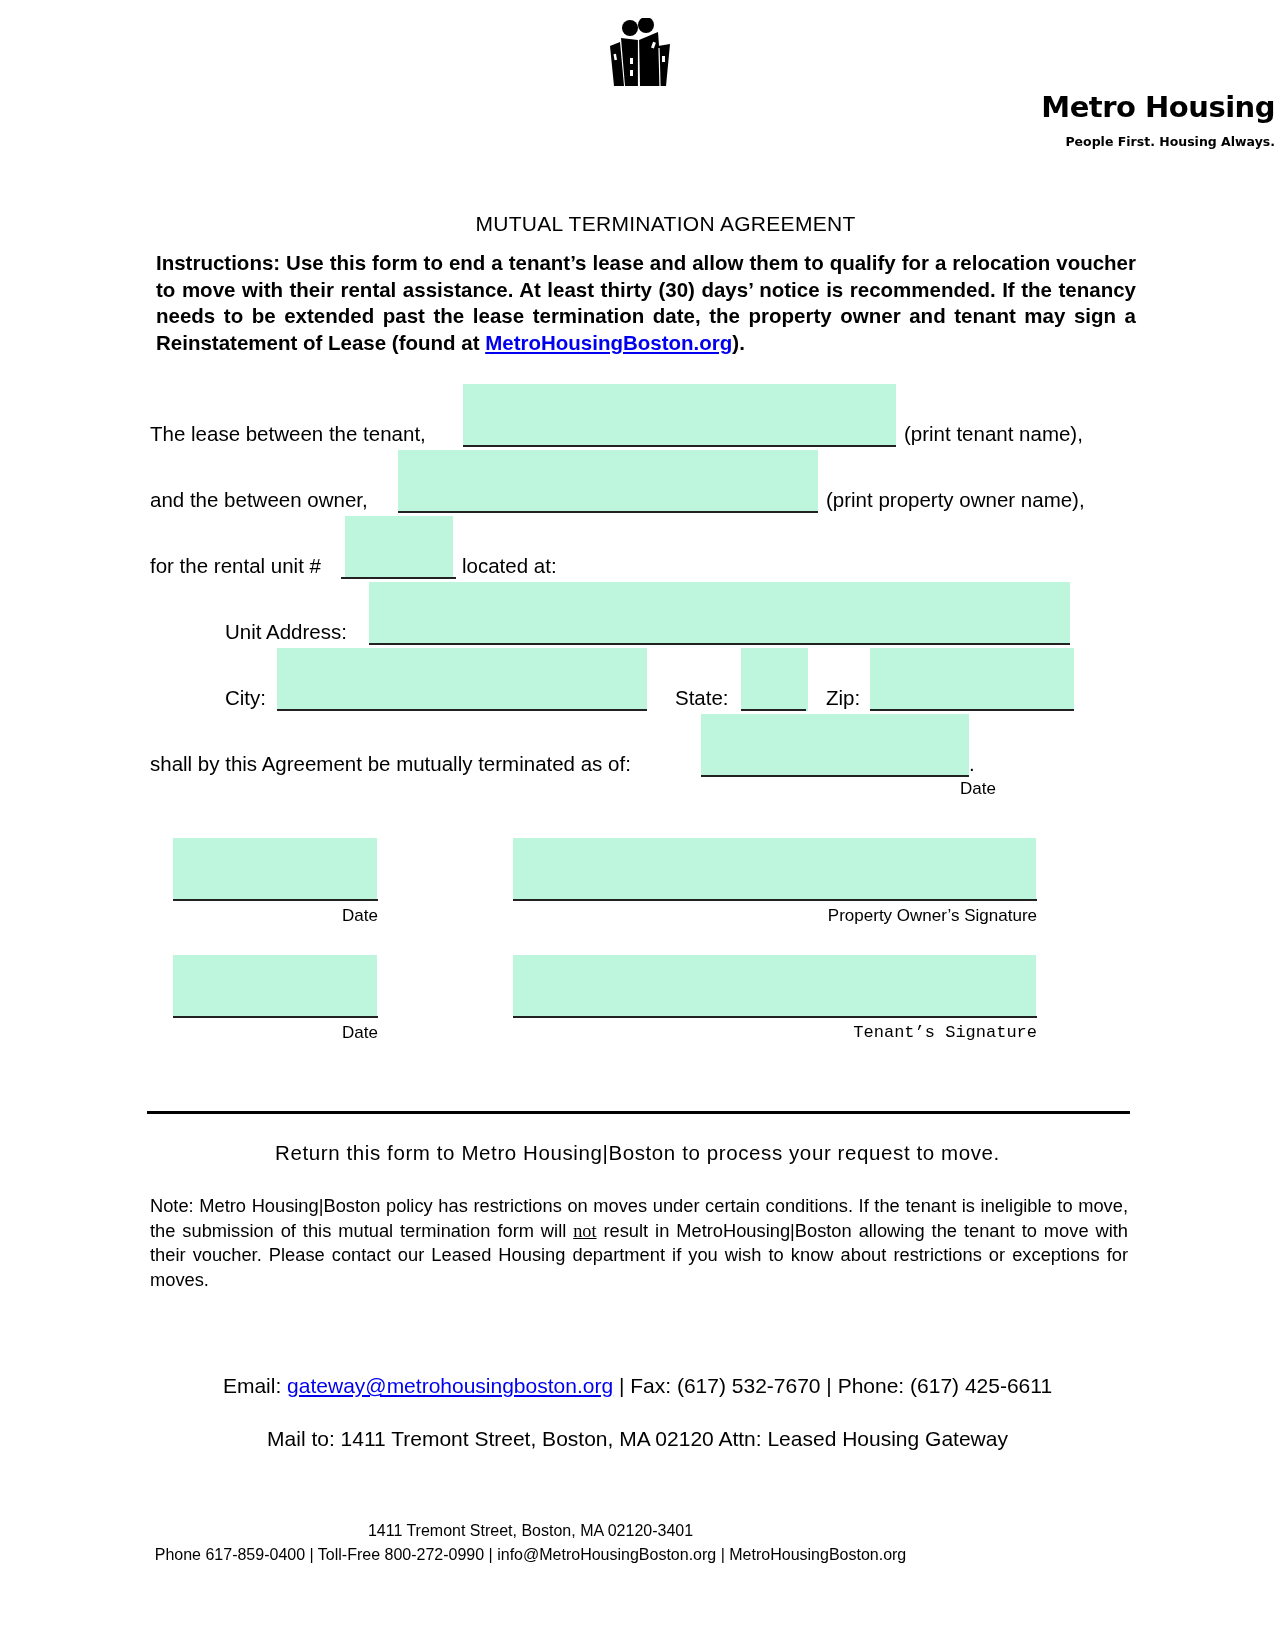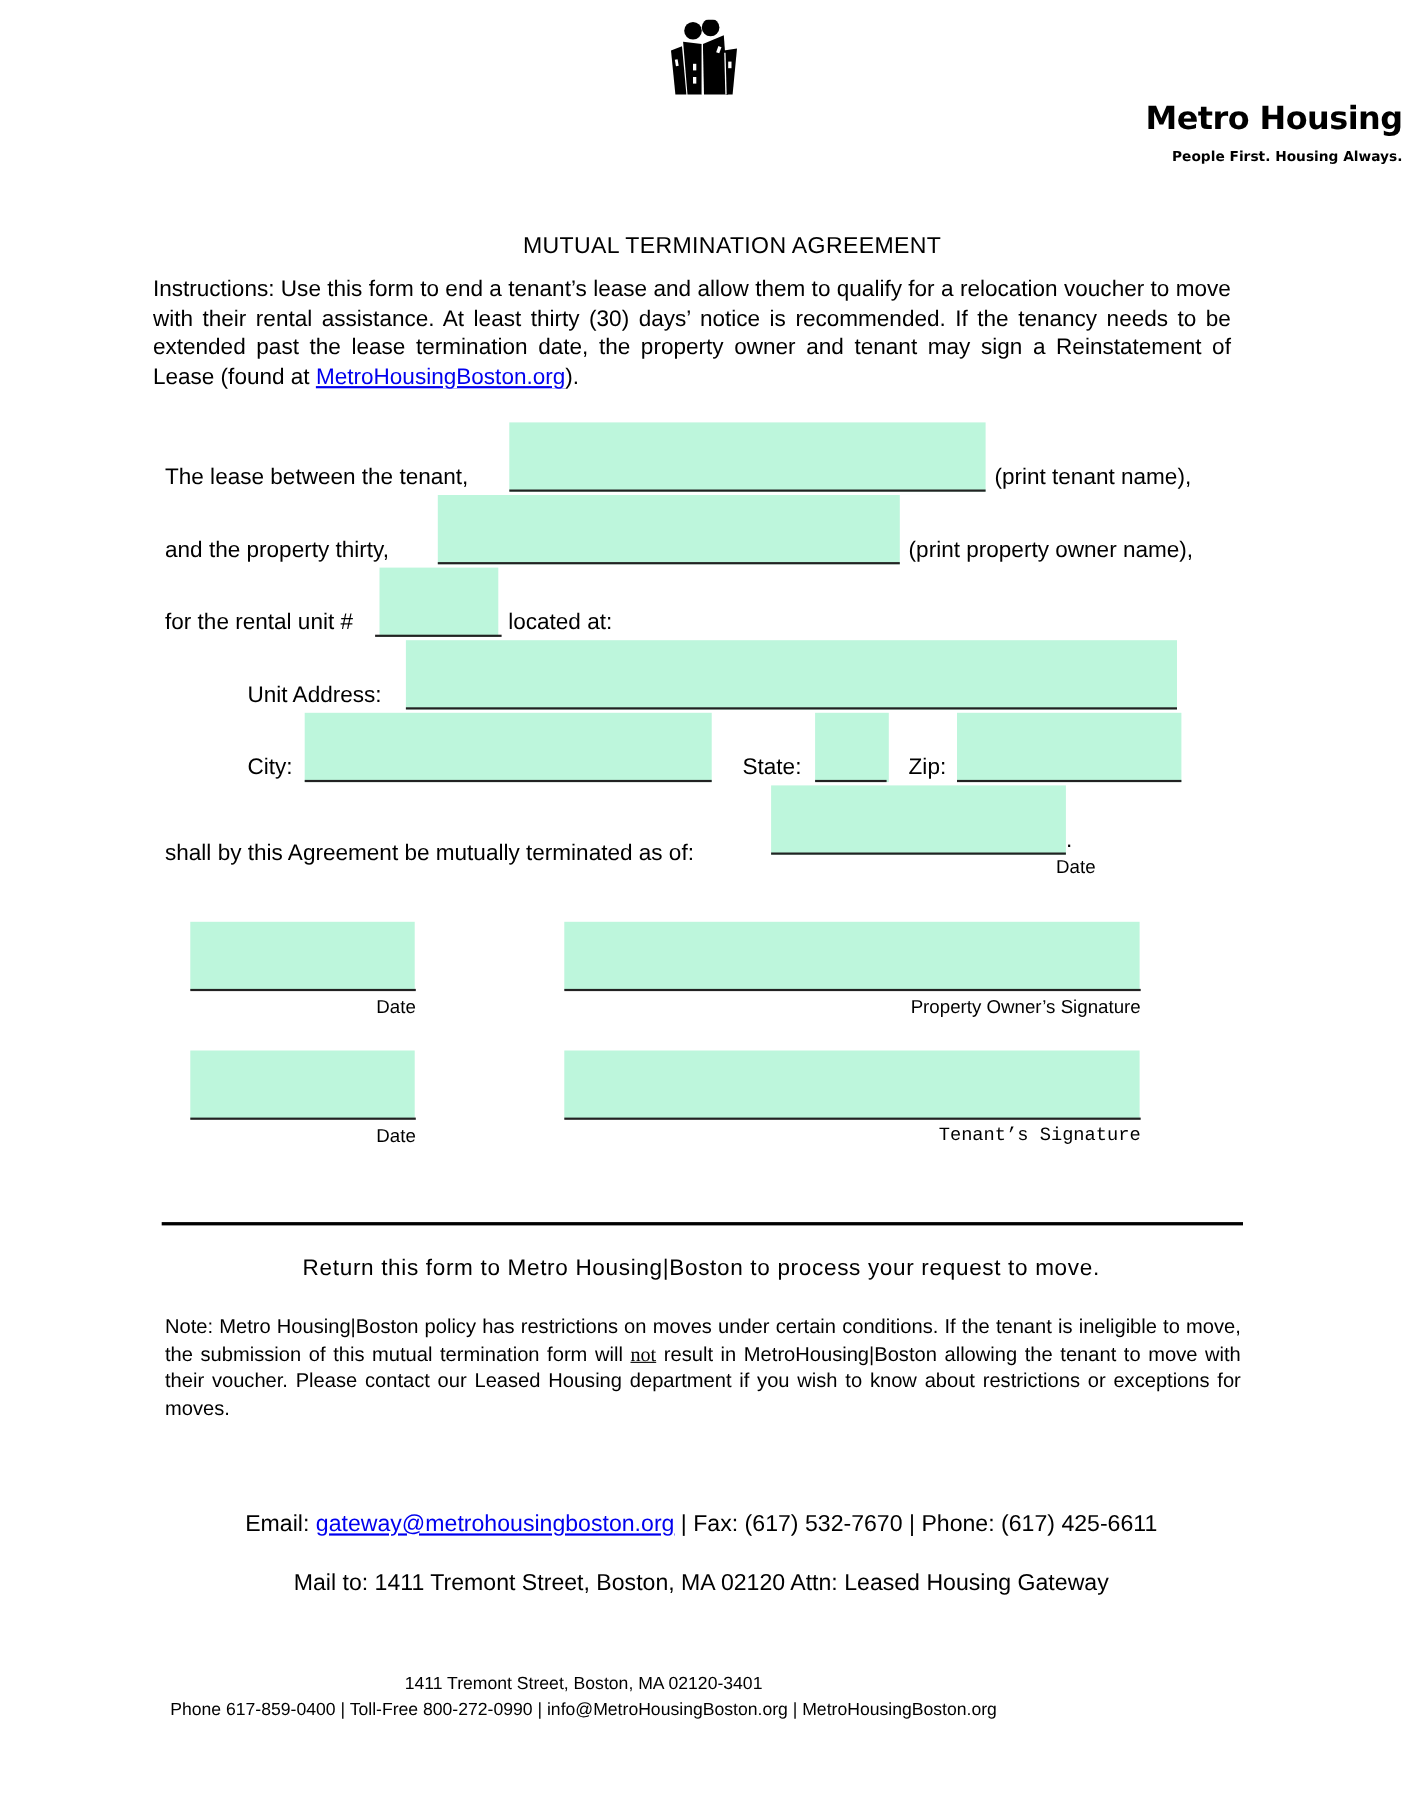--- a/index.html
+++ b/index.html
@@ -5,21 +5,21 @@
     html, body { margin: 0; padding: 0; background: #ffffff; }
     body { width: 1275px; height: 1649px; position: relative; overflow: hidden; font-family: "Liberation Sans", sans-serif; color: #000; }
     .abs { position: absolute; }
     .logo-wrap { left: 0; top: 18px; width: 1275px; text-align: right; }
     .logo-icon { display: block; margin: 0 auto; width: 80px; height: 70px; }
     .logo-name { font-family: "DejaVu Sans", sans-serif; font-weight: bold; font-size: 29px; letter-spacing: -0.5px; line-height: 34px; margin-top: 2px; position: relative; display: inline-block; }
     .logo-tm { position: absolute; right: -10px; top: -2px; font-size: 6px; font-weight: normal; }
     .logo-city { font-family: "DejaVu Sans", sans-serif; font-size: 14px; letter-spacing: 12px; line-height: 18px; margin-left: 12px; font-weight: bold; }
     .logo-tagline { font-family: "DejaVu Sans", sans-serif; font-size: 12.5px; line-height: 16px; margin-top: 10px; font-weight: 600; }
     .title { left: 0; width: 1275px; top: 212px; text-align: center; font-size: 21px; letter-spacing: 0.3px; padding-left: 28px; }
-    .para { left: 139px; width: 980px; font-size: 20.5px; line-height: 26.5px; text-align: justify; text-align-last: left; }
+    .para { left: 156px; width: 980px; font-size: 20.5px; line-height: 26.5px; text-align: justify; text-align-last: left; font-weight: bold; }
     .para a, .link { color: #0000ee; text-decoration: underline; }
     .line { font-size: 20.5px; white-space: nowrap; }
     .field { position: absolute; background: #bdf6dc; border: none; padding: 0; margin: 0; box-sizing: border-box; outline: none; font-family: "Liberation Sans", sans-serif; font-size: 18px; }
     .uline { position: absolute; border-bottom: 2px solid #222; height: 0; }
     .center-label { position: absolute; text-align: right; font-size: 17px; }
     .hrule { left: 147px; width: 983px; top: 1111px; height: 3px; background: #000; }
     .return { left: 0; width: 1275px; top: 1141px; text-align: center; font-size: 20.5px; letter-spacing: 0.6px; }
     .note { left: 150px; width: 978px; top: 1194px; font-size: 18.3px; line-height: 24.5px; text-align: justify; text-align-last: left; }
     .note u { text-decoration: underline; font-family: Liberation Serif, serif; }
     .contact { left: 0; width: 1275px; text-align: center; font-size: 21px; }
@@ -57,21 +57,21 @@
 
 <div class="abs para" style="top:250px;">
   <span>Instructions: Use this form to end a tenant’s lease and allow them to qualify for a relocation voucher to move with their rental assistance. At least thirty (30) days’ notice is recommended. If the tenancy needs to be extended past the lease termination date, the property owner and tenant may sign a Reinstatement of Lease (found at </span><a class="link">MetroHousingBoston.org</a><span>).</span>
 </div>
 
 <div class="abs line" style="left:150px; top:422px;">The lease between the tenant,</div>
 <input class="field" style="left: 463px; top: 384px; width: 433px; height: 63px;" value="">
 <div class="uline" style="left:463px; top:445px; width:433px;"></div>
 <div class="abs line" style="left:904px; top:422px;">(print tenant name),</div>
 
-<div class="abs line" style="left:150px; top:488px;">and the property thirty,</div>
+<div class="abs line" style="left:150px; top:488px;">and the between owner,</div>
 <input class="field" style="left: 398px; top: 450px; width: 420px; height: 63px;" value="">
 <div class="uline" style="left:398px; top:511px; width:420px;"></div>
 <div class="abs line" style="left:826px; top:488px;">(print property owner name),</div>
 
 <div class="abs line" style="left:150px; top:554px;">for the rental unit #</div>
 <input class="field" style="left: 345px; top: 516px; width: 108px; height: 63px;" value="">
 <div class="uline" style="left:341px; top:577px; width:115px;"></div>
 <div class="abs line" style="left:462px; top:554px;">located at:</div>
 
 <div class="abs line" style="left:225px; top:620px;">Unit Address:</div>
@@ -83,21 +83,21 @@
 <div class="uline" style="left:277px; top:709px; width:370px;"></div>
 
 <div class="abs line" style="left:675px; top:686px;">State:</div>
 <input class="field" style="left: 741px; top: 648px; width: 67px; height: 63px;" value="">
 <div class="uline" style="left:741px; top:709px; width:65px;"></div>
 
 <div class="abs line" style="left:826px; top:686px;">Zip:</div>
 <input class="field" style="left: 870px; top: 648px; width: 204px; height: 63px;" value="">
 <div class="uline" style="left:870px; top:709px; width:204px;"></div>
 
-<div class="abs line" style="left:150px; top:752px;margin-top:12px;">shall by this Agreement be mutually terminated as of:</div>
+<div class="abs line" style="left:150px; top:752px;">shall by this Agreement be mutually terminated as of:</div>
 <input class="field" style="left: 701px; top: 714px; width: 268px; height: 63px;" value="">
 <div class="uline" style="left:701px; top:775px; width:268px;"></div>
 <div class="abs line" style="left:969px; top:752px;">.</div>
 <div class="center-label" style="left:701px; width:295px; top:779px;">Date</div>
 
 <input class="field" style="left: 173px; top: 838px; width: 204px; height: 62px;" value="">
 <div class="uline" style="left:173px; top:899px; width:205px;"></div>
 <div class="center-label" style="left:173px; width:205px; top:906px;">Date</div>
 
 <input class="field" style="left: 513px; top: 838px; width: 523px; height: 62px;" value="">

